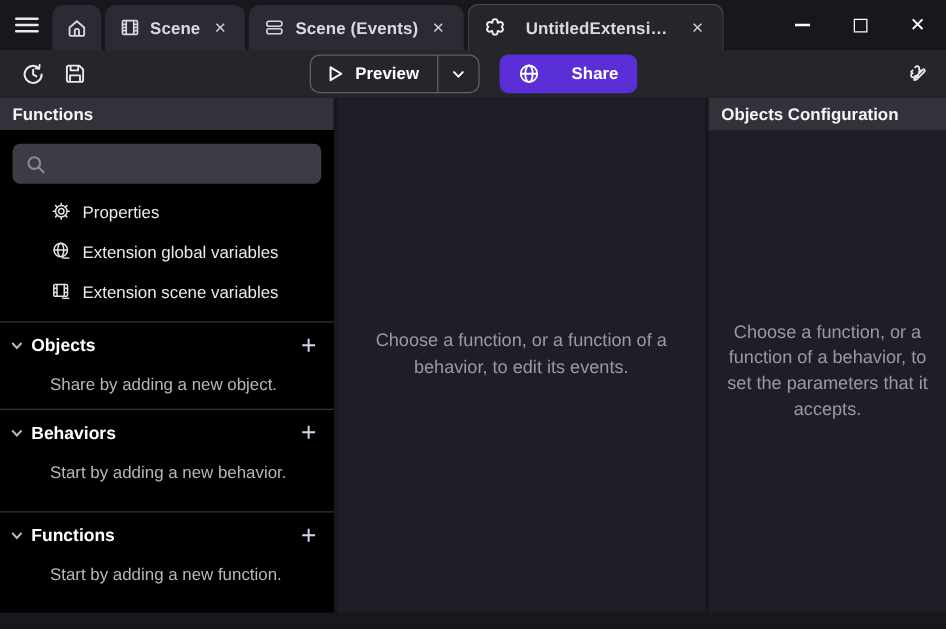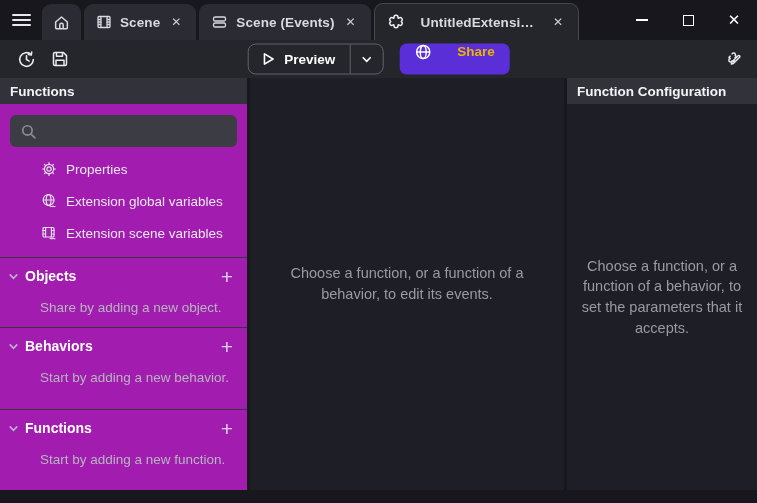--- a/index.html
+++ b/index.html
@@ -43,34 +43,34 @@
   .tb-center { position:absolute; left:50%; top:50%; transform:translate(-50%,-50%); display:flex; gap:16px; align-items:center; }
   .btn-preview {
     display:flex; align-items:center; height:31px; border:1px solid #62626c;
     border-radius:8px; color:#ffffff; background:transparent; cursor:pointer;
   }
   .btn-preview .main { display:flex; align-items:center; gap:9px; padding:0 14px 0 12px; }
   .btn-preview .label { font-weight:700; font-size:13.5px; }
   .btn-preview .split { width:1px; align-self:stretch; background:#62626c; }
   .btn-preview .caret { padding:0 10px; display:flex; align-items:center; }
   .btn-share {
-    display:flex; align-items:flex-start; gap:26px; height:31px; padding:0 15px;
-    border:none; border-radius:7px; background:#5a2fd8; color:#eab308; cursor:pointer;
+    display:flex; align-items:center; gap:26px; height:31px; padding:0 15px;
+    border:none; border-radius:7px; background:#5a2fd8; color:#ffffff; cursor:pointer;
   }
   .btn-share .label { font-weight:700; font-size:13.5px; }
   .tb-right { position:absolute; right:10px; top:50%; transform:translateY(-50%); }
 
   
   .main { display:flex; gap:3px; height:412px; margin-top:0; }
   .panel { display:flex; flex-direction:column; }
   .panel-header {
     height:26px; background:#32323a; display:flex; align-items:center;
     padding:0 10px; font-size:13.5px; font-weight:700; color:#f4f4f7; flex:none;
   }
-  .left-panel  { width:247px; background:#a21caf; }
+  .left-panel  { width:267px; background:#000000; }
   .center-panel{ flex:1; background:#1e1e26; }
   .right-panel { width:190px; background:#1e1e26; }
 
   
   .search-box {
     margin:11px 10px 6px 10px; height:32px; background:#3c3c44; border-radius:6px;
     display:flex; align-items:center; padding:0 10px; gap:9px; flex:none;
   }
   .search-box input {
     background:transparent; border:none; outline:none; color:#e6e6ec;
@@ -311,18 +311,18 @@
     <div class="hint-row">Start by adding a new function.</div>
   </div>
 
   <div class="panel center-panel">
     <div class="placeholder-wrap">
       <div class="placeholder-text" style="max-width:290px;">Choose a function, or a function of a behavior, to edit its events.</div>
     </div>
   </div>
 
   <div class="panel right-panel">
-    <div class="panel-header">Function Configuration</div>
+    <div class="panel-header">Objects Configuration</div>
     <div class="placeholder-wrap">
       <div class="placeholder-text">Choose a function, or a function of a behavior, to set the parameters that it accepts.</div>
     </div>
   </div>
 </div>
 
 </body></html>

